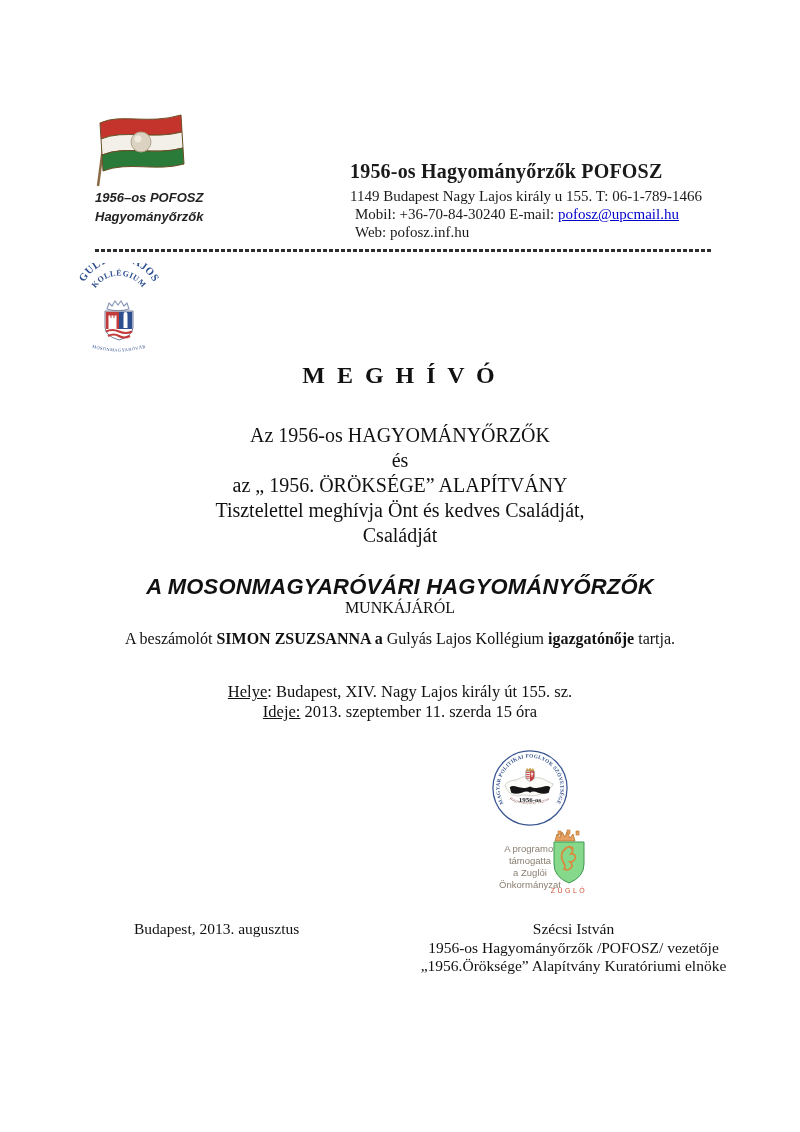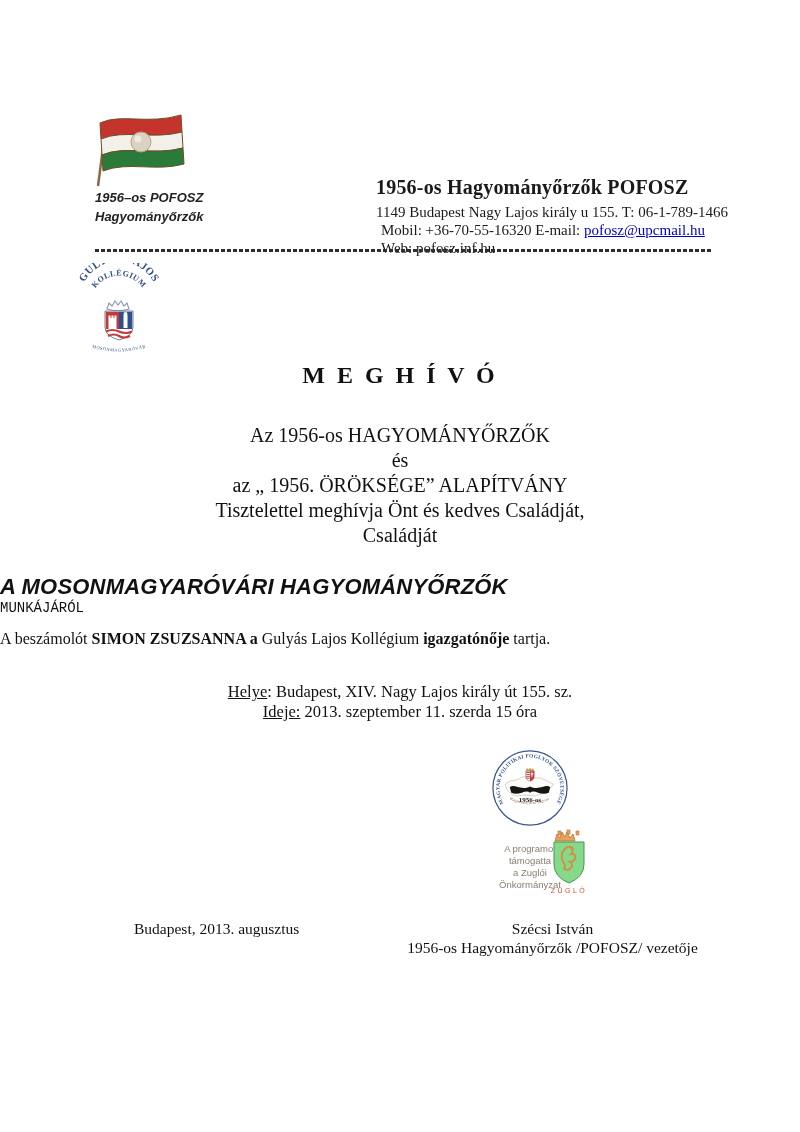--- a/index.html
+++ b/index.html
@@ -14,21 +14,21 @@
   .abs { position: absolute; }
 
   
   .flag-pin { left: 93px; top: 110px; width: 94px; height: 78px; }
   .pin-caption {
     left: 95px; top: 188px; width: 180px;
     font-family: "Liberation Sans", sans-serif;
     font-style: italic; font-weight: bold;
     font-size: 13px; line-height: 19px; color: #222;
   }
-  .head-right { left: 350px; top: 176px; width: 350px; margin-left: 26px; }
+  .head-right { left: 350px; top: 160px; width: 350px; }
   .head-right .org-title {
     font-size: 20px; font-weight: bold; letter-spacing: 0.2px;
     margin-bottom: 4px; white-space: nowrap;
   }
   .head-right .head-line { font-size: 15px; line-height: 18px; white-space: nowrap; }
   .head-right .indent { padding-left: 5px; }
   .email-link { color: #0000cc; text-decoration: underline; }
 
   .dashed-sep {
     left: 95px; top: 249px; width: 617px; height: 3px;
@@ -42,29 +42,29 @@
     left: 0; top: 362px; width: 100%;
     text-align: center; font-size: 24px; font-weight: bold;
     letter-spacing: 3px; color: #111;
   }
   .intro {
     left: 0; top: 424px; width: 100%;
     text-align: center; font-size: 20px; color: #111;
   }
   .intro div { height: 25px; }
 
-  .event-block { left: 0; top: 574px; width: 100%; text-align: left; color: #111; }
+  .event-block { left: 0; top: 574px; width: 100%; text-align: center; color: #111; }
   .event-title {
     font-family: "Liberation Sans", sans-serif;
     font-weight: bold; font-style: italic;
     font-size: 22px; letter-spacing: 0.2px;
   }
   .event-sub {
-    font-family: Liberation Mono, monospace;
-    font-size: 14px; line-height: 14px; margin-top: 1px;
+    font-family: Liberation Serif, serif;
+    font-size: 16px; line-height: 14px; margin-top: 1px;
   }
   .event-sub2 { font-size: 16px; line-height: 17px; }
   .speaker-line { font-size: 16px; line-height: 19px; margin-top: 14px; }
   .bold { font-weight: bold; }
 
   .details { left: 0; top: 682px; width: 100%; text-align: center; font-size: 16.5px; color: #111; }
   .details div { height: 20px; }
   .ul { text-decoration: underline; margin-top: 32px; }
 
   
@@ -73,21 +73,21 @@
     left: 490px; top: 843px; width: 80px;
     text-align: center;
     font-family: "Liberation Sans", sans-serif;
     font-size: 9.5px; line-height: 12px; color: #8a7e70;
   }
   .zuglo-shield { left: 549px; top: 829px; width: 40px; height: 68px; }
 
   
   .footer-date { left: 95px; top: 920px; font-size: 15.5px; color: #111; margin-left: 39px; }
   .signature {
-    left: 390px; top: 920px; width: 325px;
+    left: 411px; top: 920px; width: 325px;
     text-align: center; font-size: 15.5px; line-height: 18.5px; color: #111;
   }
 </style>
 </head>
 <body>
 
 <svg class="abs flag-pin" viewBox="0 0 94 78" xmlns="http://www.w3.org/2000/svg">
   <path d="M10,38 L5,76" stroke="#8a6a45" stroke-width="2.5" fill="none"></path>
   <path d="M7,13 C28,3 55,15 88,5 L89,22 C59,30 31,19 8,29 Z" fill="#c5342c" stroke="#6b4f26" stroke-width="1"></path>
   <path d="M8,29 C31,19 59,30 89,22 L90,38 C61,46 33,35 9,45 Z" fill="#f3f0e9" stroke="#6b4f26" stroke-width="1"></path>
@@ -97,21 +97,21 @@
 </svg>
 
 <div class="abs pin-caption">
   <div>1956–os POFOSZ</div>
   <div>Hagyományőrzők</div>
 </div>
 
 <div class="abs head-right">
   <div class="org-title">1956-os Hagyományőrzők POFOSZ</div>
   <div class="head-line">1149 Budapest Nagy Lajos király u 155. T: 06-1-789-1466</div>
-  <div class="head-line indent"><span>Mobil: +36-70-55-16320 E-mail: </span><a href="#" class="email-link">pofosz@upcmail.hu</a></div>
+  <div class="head-line indent"><span>Mobil: +36-70-84-30240 E-mail: </span><a href="#" class="email-link">pofosz@upcmail.hu</a></div>
   <div class="head-line indent">Web: pofosz.inf.hu</div>
 </div>
 
 <div class="abs dashed-sep"></div>
 
 <svg class="abs gulyas-logo" viewBox="0 0 90 94" xmlns="http://www.w3.org/2000/svg">
   <defs>
     <path id="garc1" d="M7,46 A39,39 0 1 1 83,46"></path>
     <path id="garc2" d="M18,48 A28,28 0 1 1 72,48"></path>
     <path id="garc3" d="M16,84 Q45,93 74,84"></path>
@@ -203,13 +203,14 @@
   <path d="M16,20 C21,15 26,20 22,25 C28,24 28,32 21,33 C26,36 21,43 15,40 C18,37 14,34 13,30 C12,25 13,23 16,20 Z" fill="none" stroke="#d98a3f" stroke-width="1.8"></path>
   <circle cx="23" cy="19" r="1.6" fill="#d98a3f"></circle>
   <text x="20" y="64" text-anchor="middle" font-family="'Liberation Sans',sans-serif" font-size="7" fill="#cc5533" letter-spacing="2.5">ZUGLÓ</text>
 </svg>
 
 <div class="abs footer-date">Budapest, 2013. augusztus</div>
 
 <div class="abs signature">
   <div>Szécsi István</div>
   <div>1956-os Hagyományőrzők /POFOSZ/ vezetője</div>
+  <div>„1956.Öröksége” Alapítvány Kuratóriumi elnöke</div>
 </div>
 
 </body></html>

